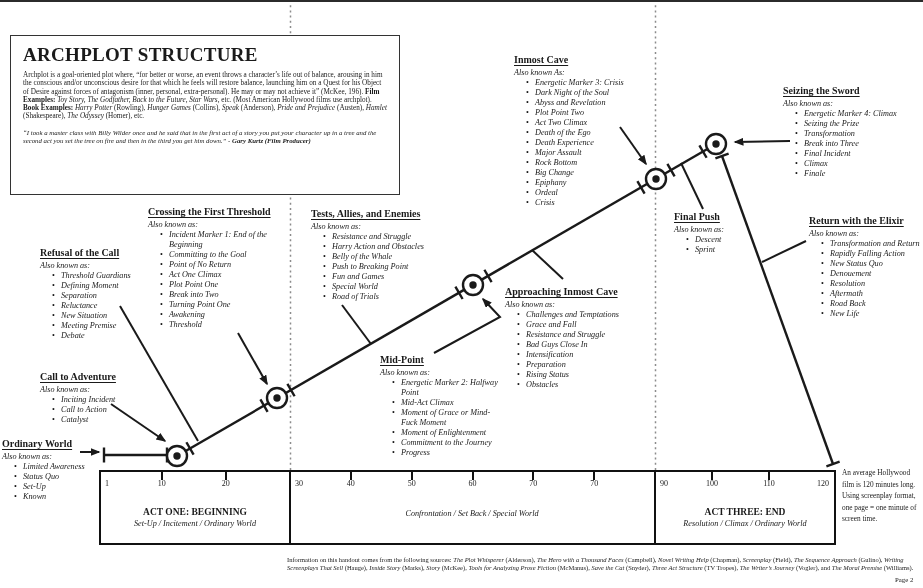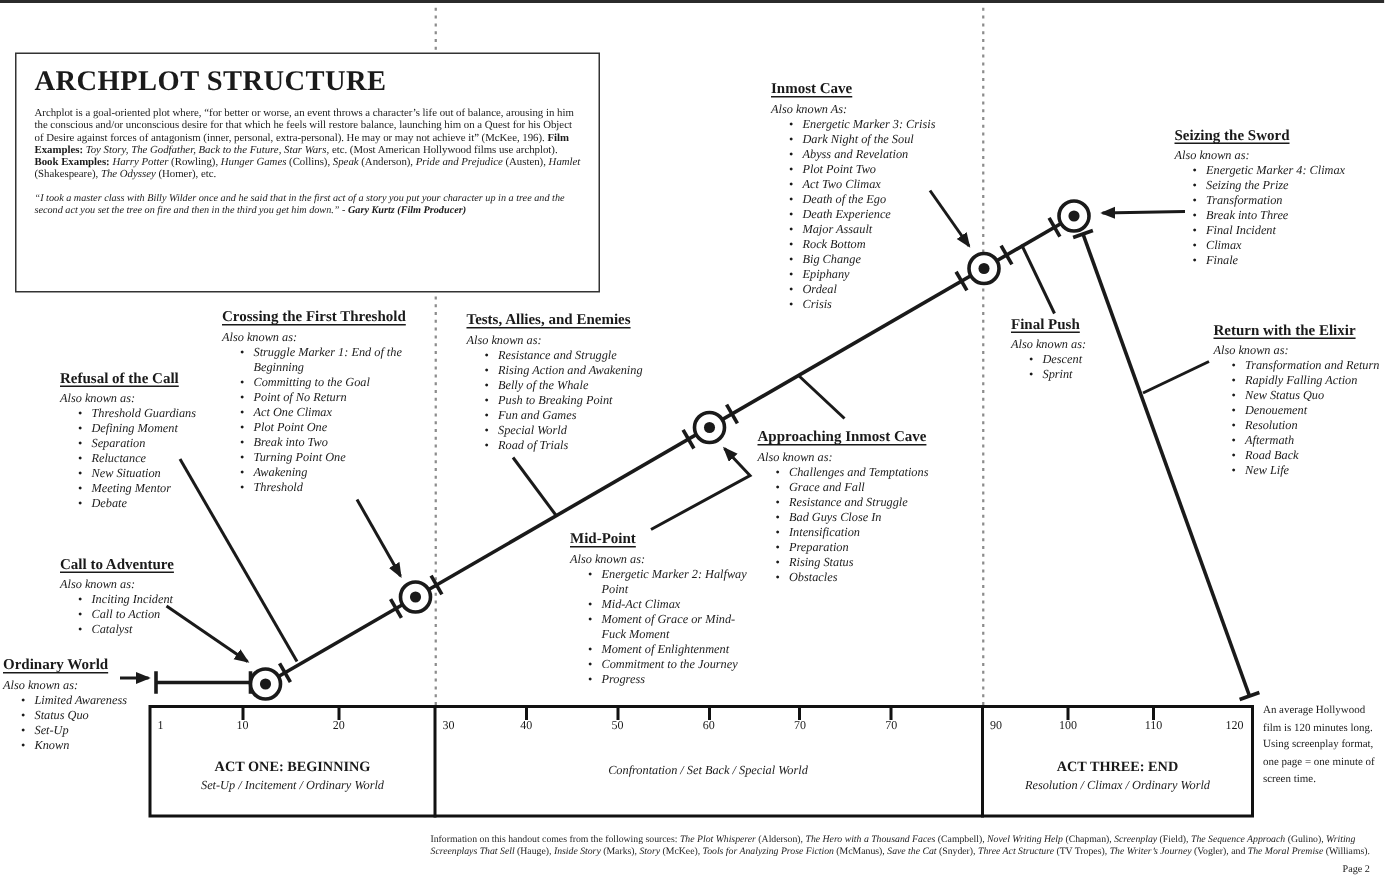--- a/index.html
+++ b/index.html
@@ -152,45 +152,45 @@
       </div>
       <div class="stage stage-refusal-of-the-call">
         <div class="stage-heading">Refusal of the Call</div>
         <div class="stage-aka">Also known as:</div>
         <ul class="stage-items">
           <li>Threshold Guardians</li>
           <li>Defining Moment</li>
           <li>Separation</li>
           <li>Reluctance</li>
           <li>New Situation</li>
-          <li>Meeting Mentor</li>
+          <li>Meeting Premise</li>
           <li>Debate</li>
         </ul>
       </div>
       <div class="stage stage-crossing-the-first-threshold">
         <div class="stage-heading">Crossing the First Threshold</div>
         <div class="stage-aka">Also known as:</div>
         <ul class="stage-items">
-          <li>Struggle Marker 1: End of the Beginning</li>
+          <li>Incident Marker 1: End of the Beginning</li>
           <li>Committing to the Goal</li>
           <li>Point of No Return</li>
           <li>Act One Climax</li>
           <li>Plot Point One</li>
           <li>Break into Two</li>
           <li>Turning Point One</li>
           <li>Awakening</li>
           <li>Threshold</li>
         </ul>
       </div>
       <div class="stage stage-tests-allies-enemies">
         <div class="stage-heading">Tests, Allies, and Enemies</div>
         <div class="stage-aka">Also known as:</div>
         <ul class="stage-items">
           <li>Resistance and Struggle</li>
-          <li>Rising Action and Awakening</li>
+          <li>Harry Action and Obstacles</li>
           <li>Belly of the Whale</li>
           <li>Push to Breaking Point</li>
           <li>Fun and Games</li>
           <li>Special World</li>
           <li>Road of Trials</li>
         </ul>
       </div>
       <div class="stage stage-mid-point">
         <div class="stage-heading">Mid-Point</div>
         <div class="stage-aka">Also known as:</div>

